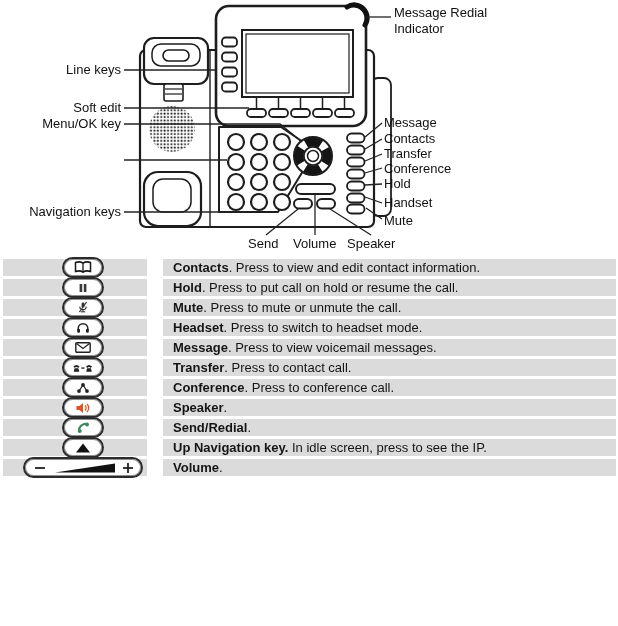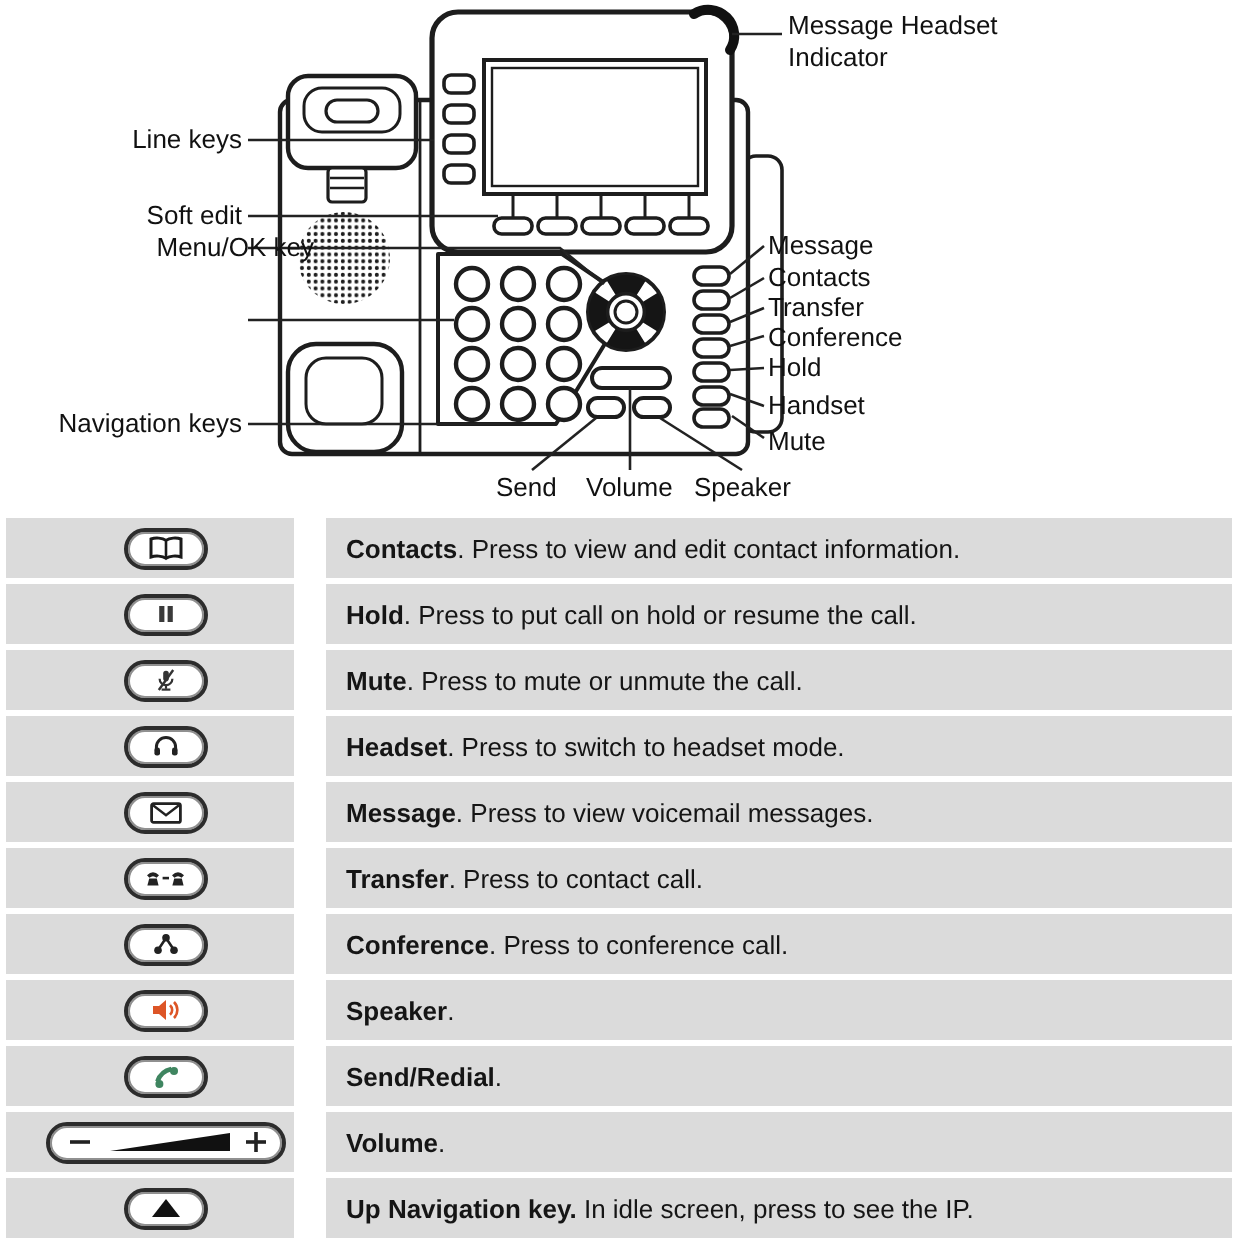--- a/index.html
+++ b/index.html
@@ -6,21 +6,21 @@
   body { width:618px; height:626px; position:relative; overflow:hidden;
          font-family:"Liberation Sans", sans-serif; }
   
   #diagram { position:absolute; left:0; top:0; width:618px; height:258px; }
   #phone-svg { position:absolute; left:0; top:0; }
   .lbl { position:absolute; font-size:13px; line-height:16px; color:#111; white-space:nowrap; }
   .lbl.wrap { white-space:normal; }
   .lbl.rt { left:0; width:121px; text-align:right; }
   
   #key-table { position:absolute; left:0; top:259px; width:618px; }
-  .trow { display:flex; height:30px; margin-bottom:3px;justify-content:space-between; }
+  .trow { display:flex; height:17px; margin-bottom:3px;justify-content:space-between; }
   .icell { margin-left:3px; width:144px; background:#dbdbdb;
            display:flex; align-items:center; justify-content:center; }
   .cgap  { width:16px; }
   .tcell { flex:1; margin-right:2px; background:#dbdbdb;
            display:flex; align-items:center; padding-left:10px;
            font-size:13px; color:#151515; }
   .tcell b { font-weight:bold; }
   .keybtn { box-sizing:border-box; width:42px; height:21px; background:#fff;
             border:2px solid #2c2c2c; border-radius:11px;
             box-shadow:inset 0 0 0 1px #909090;
@@ -139,24 +139,24 @@
       <path d="M365,137 L382,123"></path>
       <path d="M365,149 L382,139"></path>
       <path d="M365,161 L382,154"></path>
       <path d="M365,173 L382,168"></path>
       <path d="M365,185 L382,184"></path>
       <path d="M365,197 L382,203"></path>
       <path d="M366,208 L382,219"></path>
     </g>
   </svg>
 
-  <div class="lbl wrap" style="left:394px; top:5px; width:112px;">Message Headset Indicator</div>
+  <div class="lbl wrap" style="left:394px; top:5px; width:112px;">Message Redial Indicator</div>
   <div class="lbl rt" style="top:62px;">Line keys</div>
   <div class="lbl rt" style="top:100px;">Soft edit</div>
-  <div class="lbl rt" style="top:116px;padding-left:36px;">Menu/OK key</div>
+  <div class="lbl rt" style="top:116px;">Menu/OK key</div>
   <div class="lbl rt" style="top:204px;text-align:right;">Navigation keys</div>
   <div class="lbl" style="left:248px; top:236px;text-align:right;">Send</div>
   <div class="lbl" style="left:293px; top:236px;">Volume</div>
   <div class="lbl" style="left:347px; top:236px;">Speaker</div>
   <div id="right-labels">
       <div class="lbl" style="left: 384px; top: 115px;">Message</div>
       <div class="lbl" style="left: 384px; top: 131px;">Contacts</div>
       <div class="lbl" style="left: 384px; top: 146px;">Transfer</div>
       <div class="lbl" style="left: 384px; top: 161px;">Conference</div>
       <div class="lbl" style="left: 384px; top: 176px;">Hold</div>
@@ -302,40 +302,40 @@
           </svg>
         </div>
       </div>
       <div class="cgap"></div>
       <div class="tcell">
         <span><b>Send/Redial</b><span>.</span></span>
       </div>
     </div>
     <div class="trow">
       <div class="icell">
+        <div class="keybtn">
+          <svg width="16" height="12" viewBox="0 0 16 12">
+            <polygon points="8,1.5 15,10.5 1,10.5" fill="#111"></polygon>
+          </svg>
+        </div>
+      </div>
+      <div class="cgap"></div>
+      <div class="tcell">
+        <span><b>Up Navigation key.</b><span> In idle screen, press to see the IP.</span></span>
+      </div>
+    </div>
+    <div class="trow">
+      <div class="icell">
         <div class="keybtn wide">
           <svg width="112" height="16" viewBox="0 0 112 16">
             <line x1="8" y1="8" x2="18" y2="8" stroke="#222" stroke-width="1.8"></line>
             <polygon points="28,12.5 88,12.5 88,3.5" fill="#111"></polygon>
             <line x1="96" y1="8" x2="106" y2="8" stroke="#222" stroke-width="1.8"></line>
             <line x1="101" y1="3" x2="101" y2="13" stroke="#222" stroke-width="1.8"></line>
           </svg>
         </div>
       </div>
       <div class="cgap"></div>
       <div class="tcell">
         <span><b>Volume</b><span>.</span></span>
       </div>
     </div>
-    <div class="trow">
-      <div class="icell">
-        <div class="keybtn">
-          <svg width="16" height="12" viewBox="0 0 16 12">
-            <polygon points="8,1.5 15,10.5 1,10.5" fill="#111"></polygon>
-          </svg>
-        </div>
-      </div>
-      <div class="cgap"></div>
-      <div class="tcell">
-        <span><b>Up Navigation key.</b><span> In idle screen, press to see the IP.</span></span>
-      </div>
-    </div>
   </div>
 
 </body></html>

